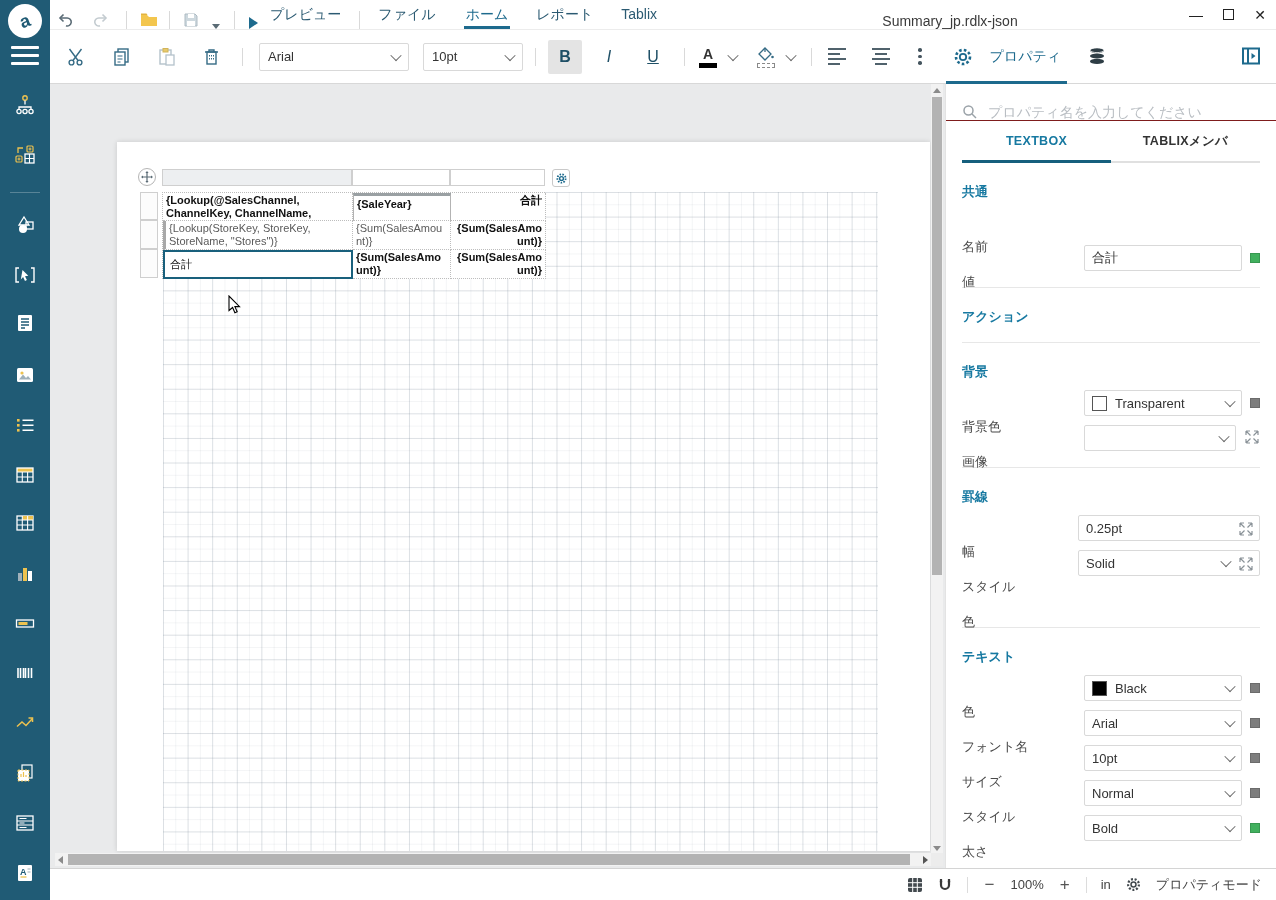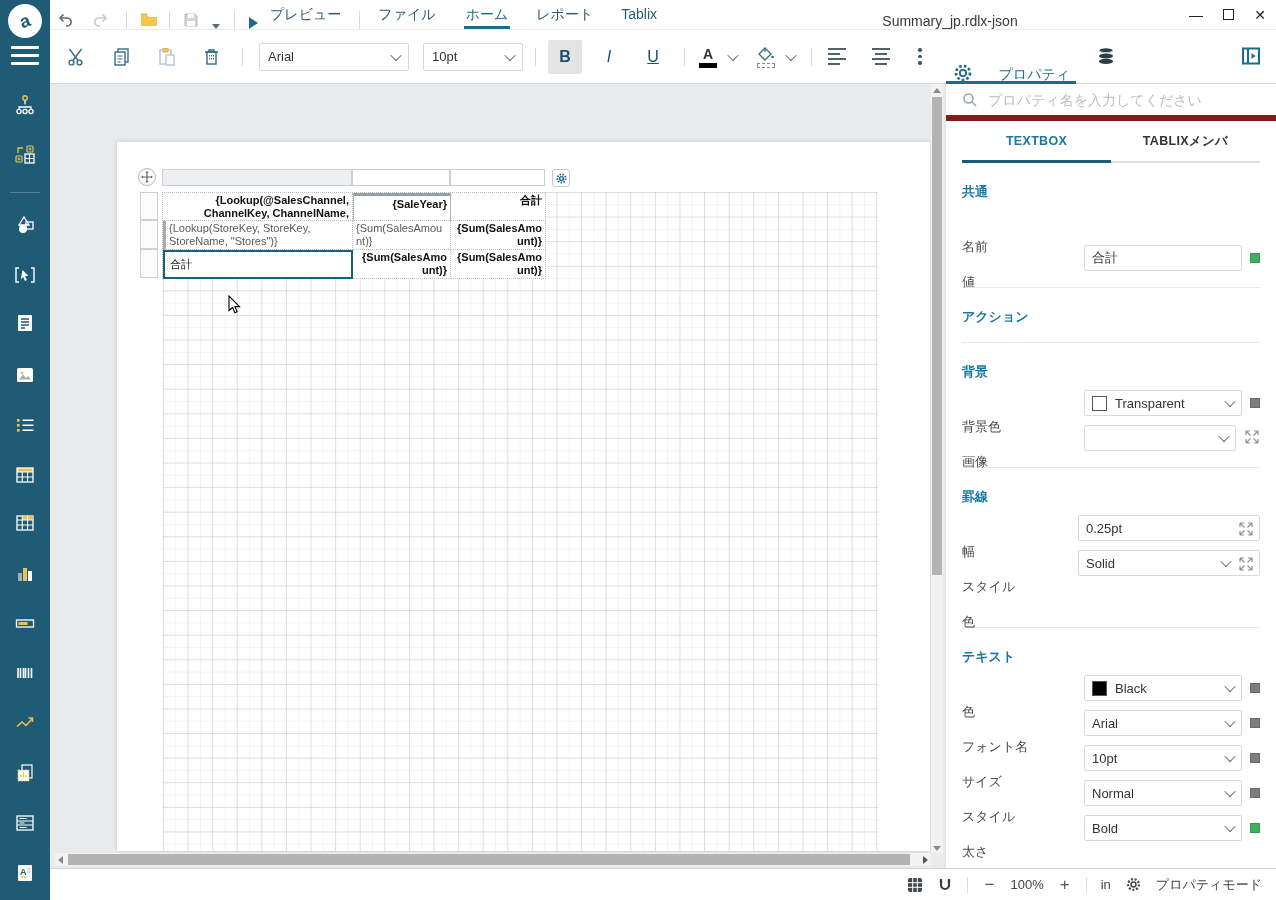--- a/index.html
+++ b/index.html
@@ -41,21 +41,21 @@
     font-size:16px; color:#1e4f66; cursor:pointer; border-radius:2px; }
   .fmt-btn.on { background:#e4e4e4; }
   .colorbtn { display:flex; flex-direction:column; align-items:center; cursor:pointer; margin-top:2px; }
   .colorbtn .letter { font-size:14px; font-weight:bold; color:#333; line-height:14px; }
   .cbar { width:18px; height:5px; background:#000; margin-top:2px; }
   .cbar.dashed { background:#fff; border:1px dashed #8a8a8a; }
   .alignic { display:flex; flex-direction:column; gap:3px; cursor:pointer; }
   .alignic i { display:block; height:2px; background:#50626c; }
   .dots { display:flex; flex-direction:column; gap:3px; cursor:pointer; padding:4px; }
   .dots i { width:3.5px; height:3.5px; border-radius:50%; background:#45555f; }
-  .props-btn { display:flex; align-items:flex-end; gap:25px; color:#1d6a8d; font-size:14px;
+  .props-btn { display:flex; align-items:center; gap:16px; color:#1d6a8d; font-size:14px;
     cursor:pointer; position:relative; height:54px; }
   .props-btn::after { content:""; position:absolute; left:-6px; right:-6px; bottom:0; height:3px; background:#1d6a8d; }
 
   
   .canvas { position:absolute; left:50px; top:84px; width:895px; height:784px; background:#e9eaeb; overflow:hidden; }
   .paper { position:absolute; left:67px; top:58px; width:813px; height:709px; background:#fff;
     box-shadow:0 0 5px rgba(0,0,0,.14); }
   .design-grid { position:absolute; left:113px; top:108px; width:715px; height:659px;
     background-image:
       linear-gradient(to right, rgba(125,140,155,.20) 1px, transparent 1px),
@@ -69,21 +69,21 @@
   .colstrip.sel { background:#edeff1; }
   .tx-gear { position:absolute; left:502px; top:85px; width:18px; height:18px; background:#fff;
     border:1px solid #c9c9c9; border-radius:3px; display:flex; align-items:center; justify-content:center; cursor:pointer; }
   .rowhandle { position:absolute; left:90px; width:18px; background:#fcfcfc; border:1px solid #cfcfcf; cursor:pointer; }
 
   .tablix { position:absolute; left:112px; top:108px; width:383px; display:grid;
     grid-template-columns:190px 98px 95px; grid-template-rows:28px 29px 29px;
     border-top:1px dotted #bdbdbd; border-left:1px dotted #bdbdbd; background:#fff; font-size:11px; line-height:13px; color:#111; }
   .cell { border-right:1px dotted #bdbdbd; border-bottom:1px dotted #bdbdbd; padding:1px 3px;
     overflow:hidden; cursor:cell; }
-  .cell.b { font-weight:bold;text-align:right; }
+  .cell.b { font-weight:bold; }
   .cell.r { text-align:right; }
   .cell.gray { color:#5a5a5a; }
   .cell.brk { word-break:break-all; }
   .cell.colsel { border-top:3px solid #9aa0a3; border-left:1px solid #b3b3b3; border-right:1px solid #b3b3b3; padding-top:2px; }
   .cell.rowsel { border-left:3px solid #a8a8a8; }
   .cell.active { border:2px solid #19607c; padding:4px 5px; display:flex; align-items:center; }
 
   
   .vscroll { position:absolute; right:2px; top:0; width:12px; height:771px; background:#f2f2f2; }
   .vthumb { position:absolute; left:1px; top:13px; width:10px; height:478px; background:#b3b3b3; cursor:grab; }
@@ -91,22 +91,22 @@
   .hthumb { position:absolute; left:13px; top:1px; width:842px; height:11px; background:#b3b3b3; cursor:grab; }
   .sarrow { position:absolute; width:0; height:0; cursor:pointer; }
   .corner { position:absolute; right:2px; top:769px; width:12px; height:13px; background:#ececec; }
 
   
   .mcursor { position:absolute; left:178px; top:211px; z-index:9; }
 
   
   .panel { position:absolute; left:945px; top:84px; width:331px; height:784px; background:#fff;
     border-left:1px solid #e3e3e3; overflow:hidden; font-size:13px; color:#444; }
-  .search-row { display:flex; align-items:center; gap:10px; height:37px; padding:0 16px;
-    border-bottom:6px solid #7f1d1d; }
+  .search-row { display:flex; align-items:flex-end; gap:10px; height:37px; padding:0 16px;
+    border-bottom:1px solid #7f1d1d; }
   .search-row input { border:none; outline:none; font-size:14px; width:240px; color:#333;
     font-family:"Liberation Sans","DejaVu Sans",sans-serif; }
   .search-row input::placeholder { color:#b9bec3; }
   .ptabs { display:flex; padding:0 16px; height:42px; }
   .ptab { flex:1; text-align:center; line-height:40px; font-size:12.5px; font-weight:bold; letter-spacing:.3px;
     color:#333; border-bottom:2px solid #e0e0e0; cursor:pointer; }
   .ptab.active { color:#1779a1; border-bottom:3px solid #155f7d; }
   .psec { margin:20px 16px 4px; color:#1779a1; font-weight:bold; font-size:13px; }
   .prow { display:flex; align-items:center; margin:9px 16px 0; height:26px; }
   .plabel { color:#4a4a4a;margin-top:47px; }

